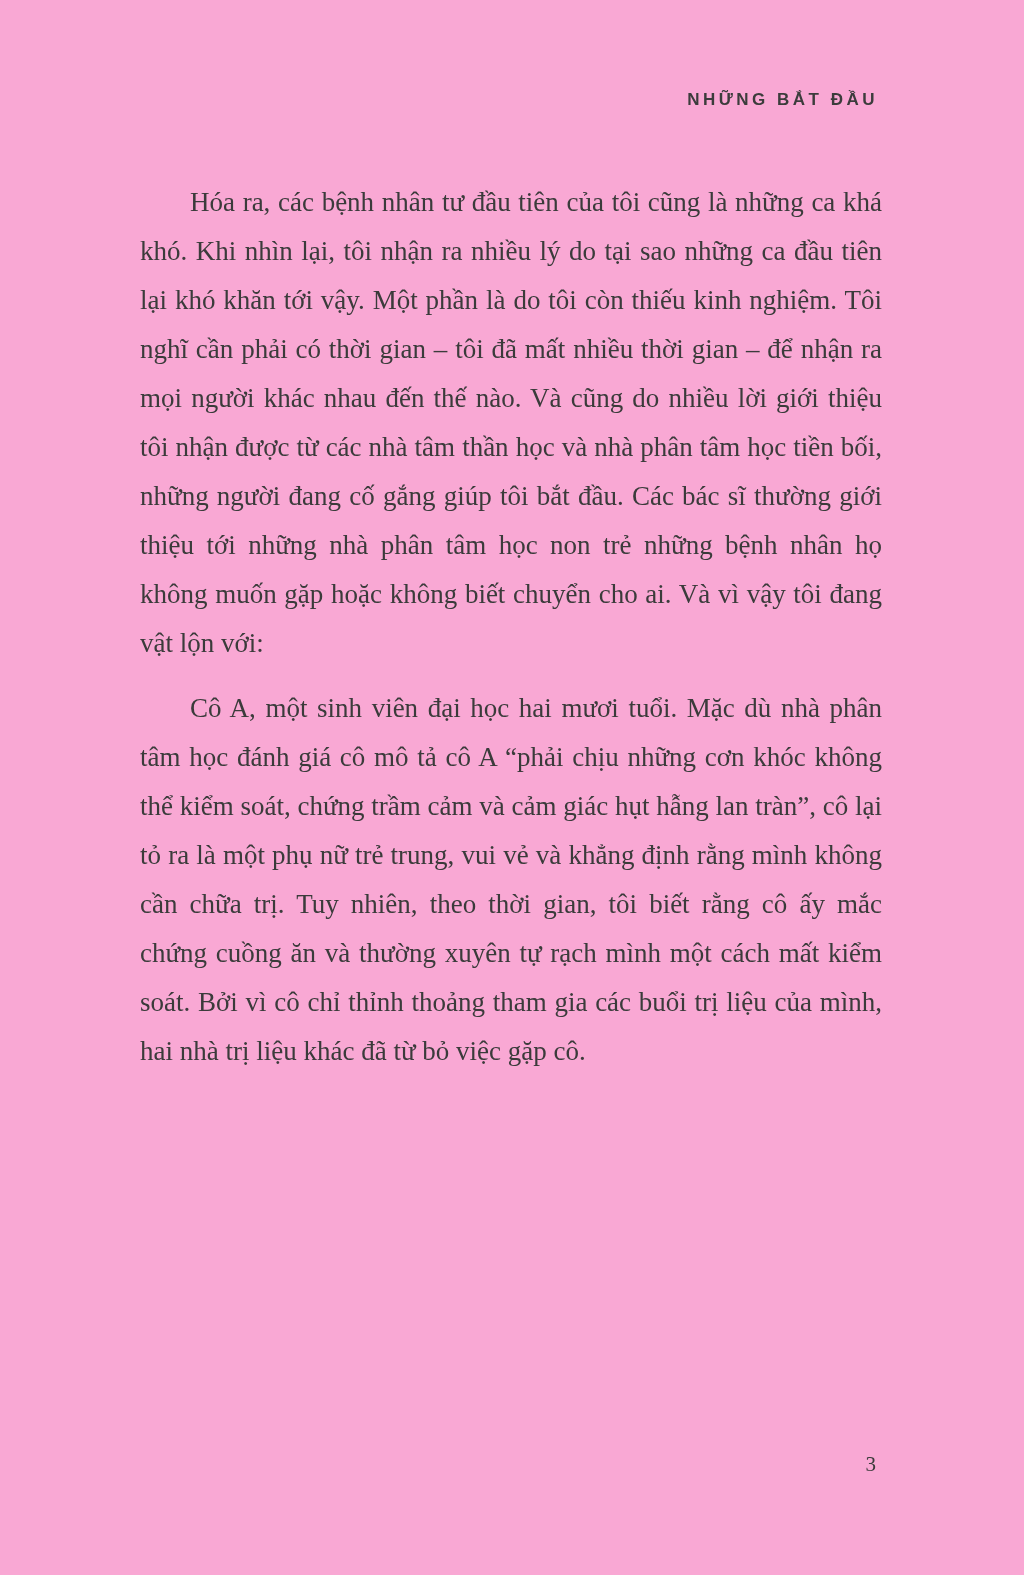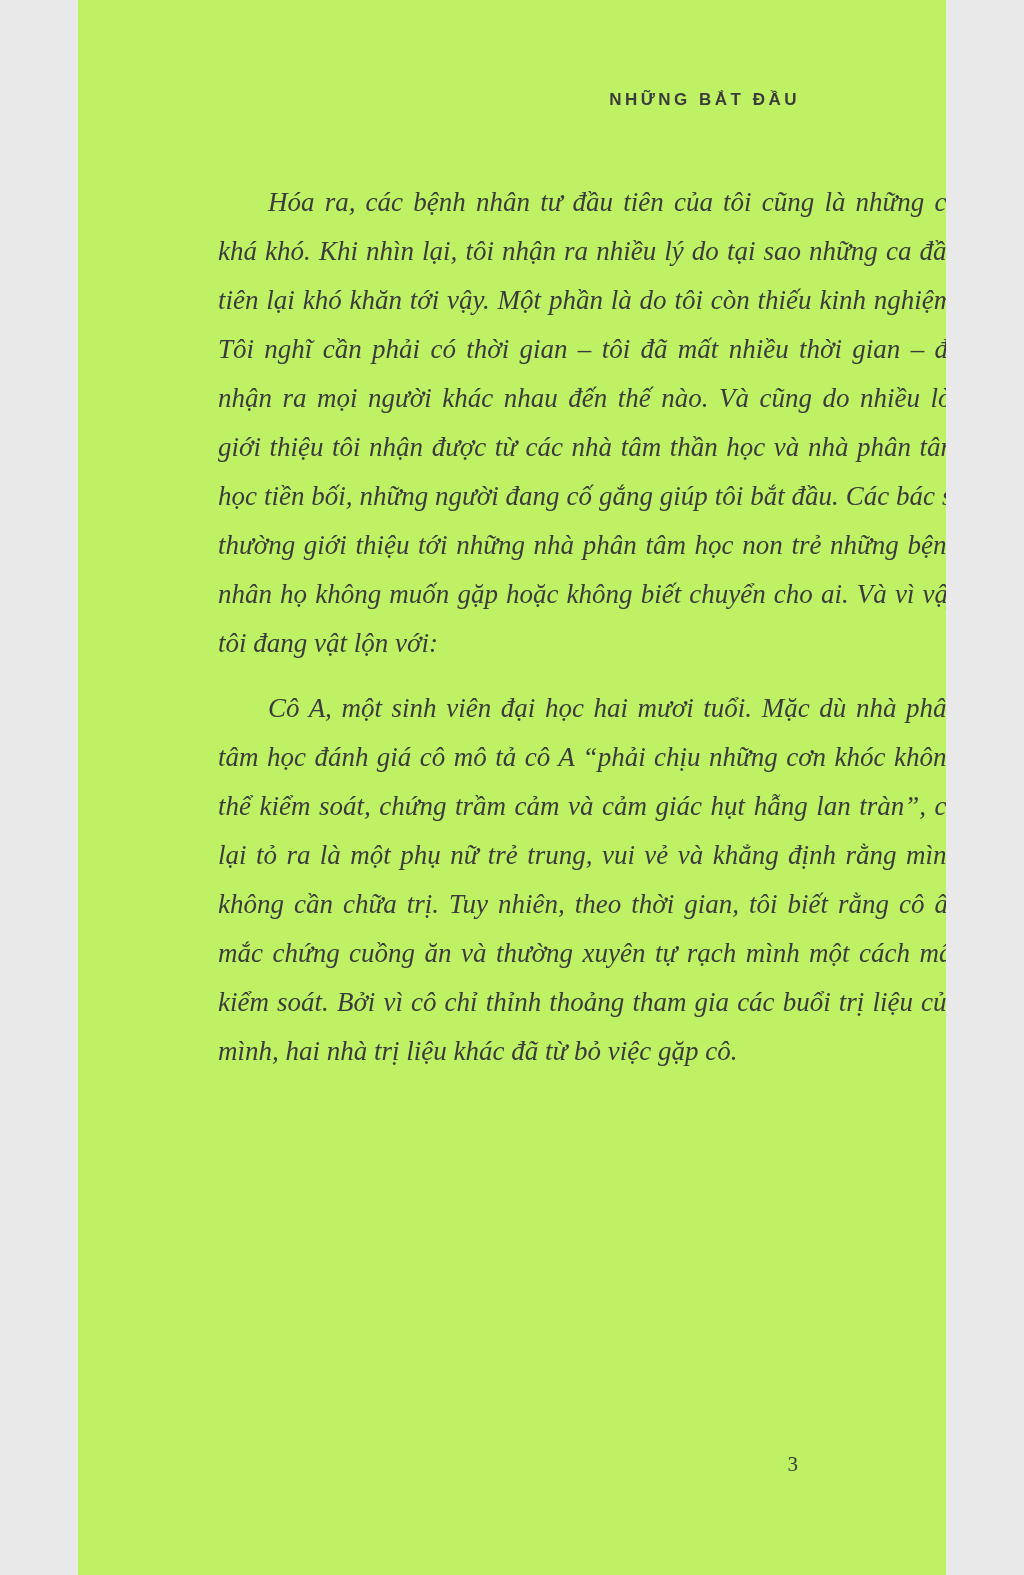--- a/index.html
+++ b/index.html
@@ -3,24 +3,24 @@
 <meta charset="utf-8">
 <style>
   * { box-sizing: border-box; }
   html, body {
     margin: 0;
     padding: 0;
     background: #e9e9e9;
   }
   .page {
     position: relative;
-    width: 868px;
+    width: 1024px;
     height: 1575px;
     margin: 0 auto;
-    background: #bef264;
+    background: #f9a8d4;
     overflow: hidden;
     font-family: "Liberation Serif", "DejaVu Serif", serif;
   }
   .running-header {
     position: absolute;
     top: 90px;
     right: 146px;
     font-family: "Liberation Sans", "DejaVu Sans", sans-serif;
     font-size: 17px;
     letter-spacing: 3.5px;
@@ -32,21 +32,20 @@
   .body-text {
     position: absolute;
     left: 140px;
     top: 178px;
     width: 742px;
     color: #3b3b3b;
     font-size: 27px;
     line-height: 49px;
     text-align: justify;
     font-weight: 400;
-    font-style: italic;
   }
   .body-text p {
     margin: 0 0 16px 0;
     text-indent: 50px;
   }
   .page-number {
     position: absolute;
     top: 1452px;
     right: 148px;
     font-size: 21px;

